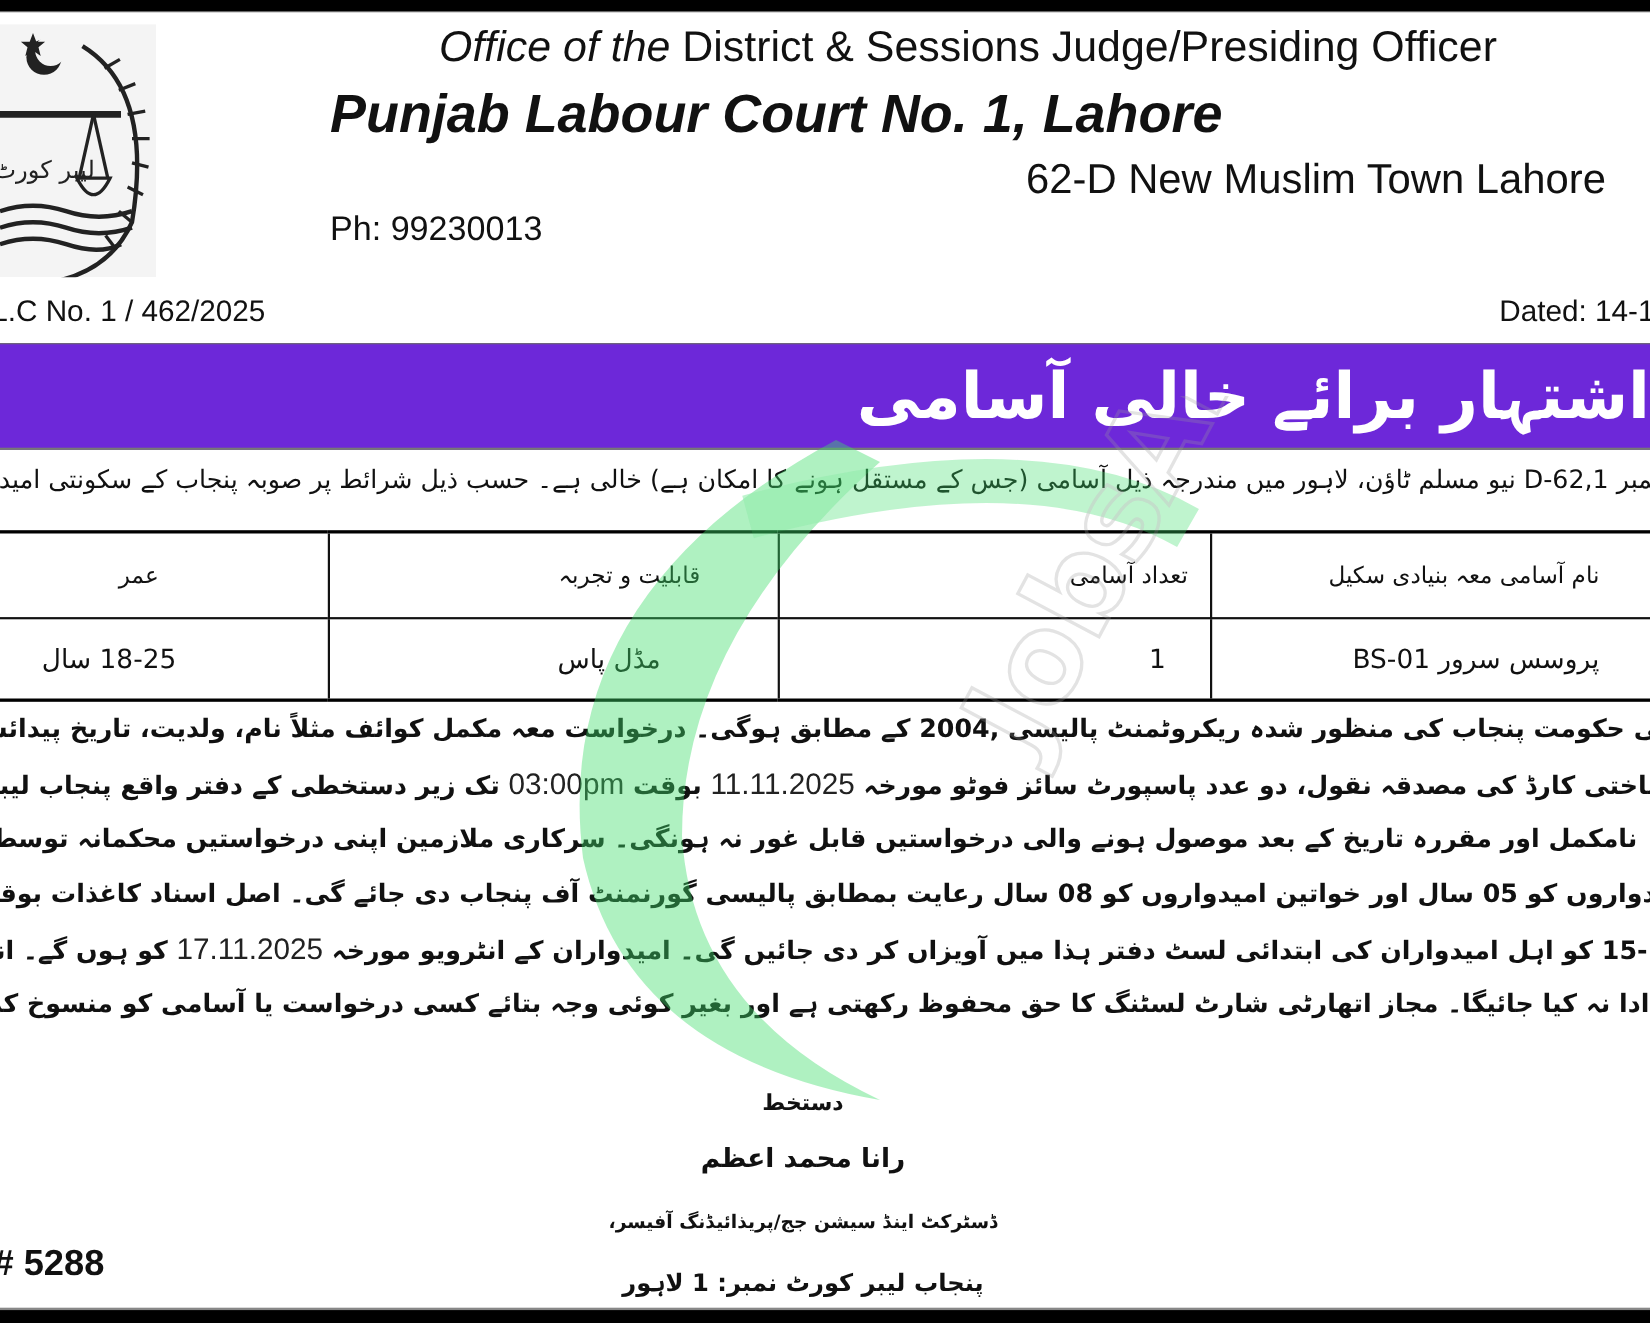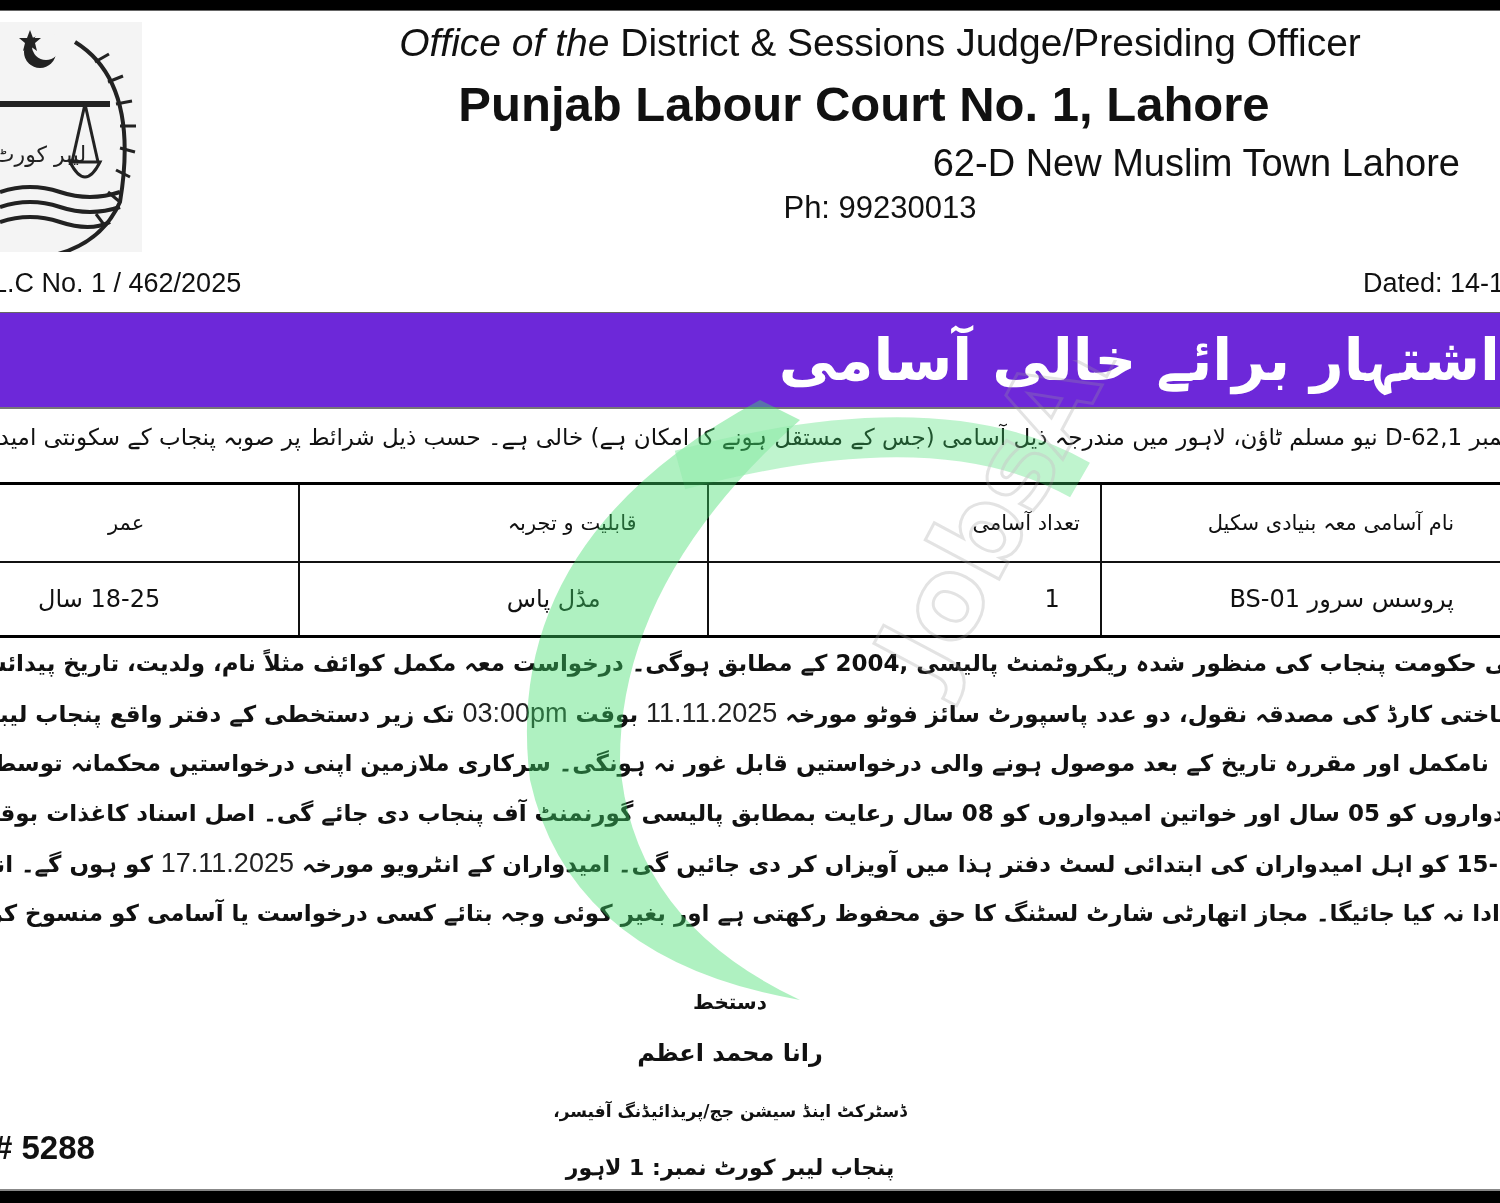--- a/index.html
+++ b/index.html
@@ -9,23 +9,23 @@
   }
   .top-bar { position:absolute; left:0; top:0; width:1500px; height:10px; background:#000; border-bottom:1px solid #666; }
   .bottom-bar { position:absolute; left:0; bottom:0; width:1500px; height:12px; background:#000; border-top:2px solid #888; }
 
   
   .emblem { position:absolute; left:0; top:22px; width:142px; height:230px; }
 
   
   .hdr-office { position:absolute; left:300px; top:20px; width:1160px; text-align:center; font-size:39px; line-height:46px; }
   .hdr-office i { font-style:italic; }
-  .hdr-court { position:absolute; left:284px; top:76px; width:1160px; text-align:center; font-size:49px; font-weight:bold; line-height:56px; }
+  .hdr-court { position:absolute; left:300px; top:76px; width:1160px; text-align:left; font-size:49px; font-weight:bold; line-height:56px;font-style:italic; }
   .hdr-address { position:absolute; left:300px; top:144px; width:1160px; text-align:right; font-size:38px; line-height:38px; }
-  .hdr-phone { position:absolute; left:300px; top:189px; width:1160px; text-align:center; font-size:31px; line-height:38px; }
+  .hdr-phone { position:absolute; left:300px; top:189px; width:1160px; font-size:31px; line-height:38px; }
 
   .ref-no { position:absolute; left:-8px; top:266px; font-size:27px; line-height:34px; }
   .dated { position:absolute; right:-4px; top:266px; font-size:27px; line-height:34px; white-space:nowrap; }
 
   
   .title-band {
     position:absolute; left:0; top:312px; width:1500px; height:94px; background:#6d28d9;
     border-top:1px solid #666; border-bottom:2px solid #777;
     display:flex; align-items:center; justify-content:flex-end;
   }

